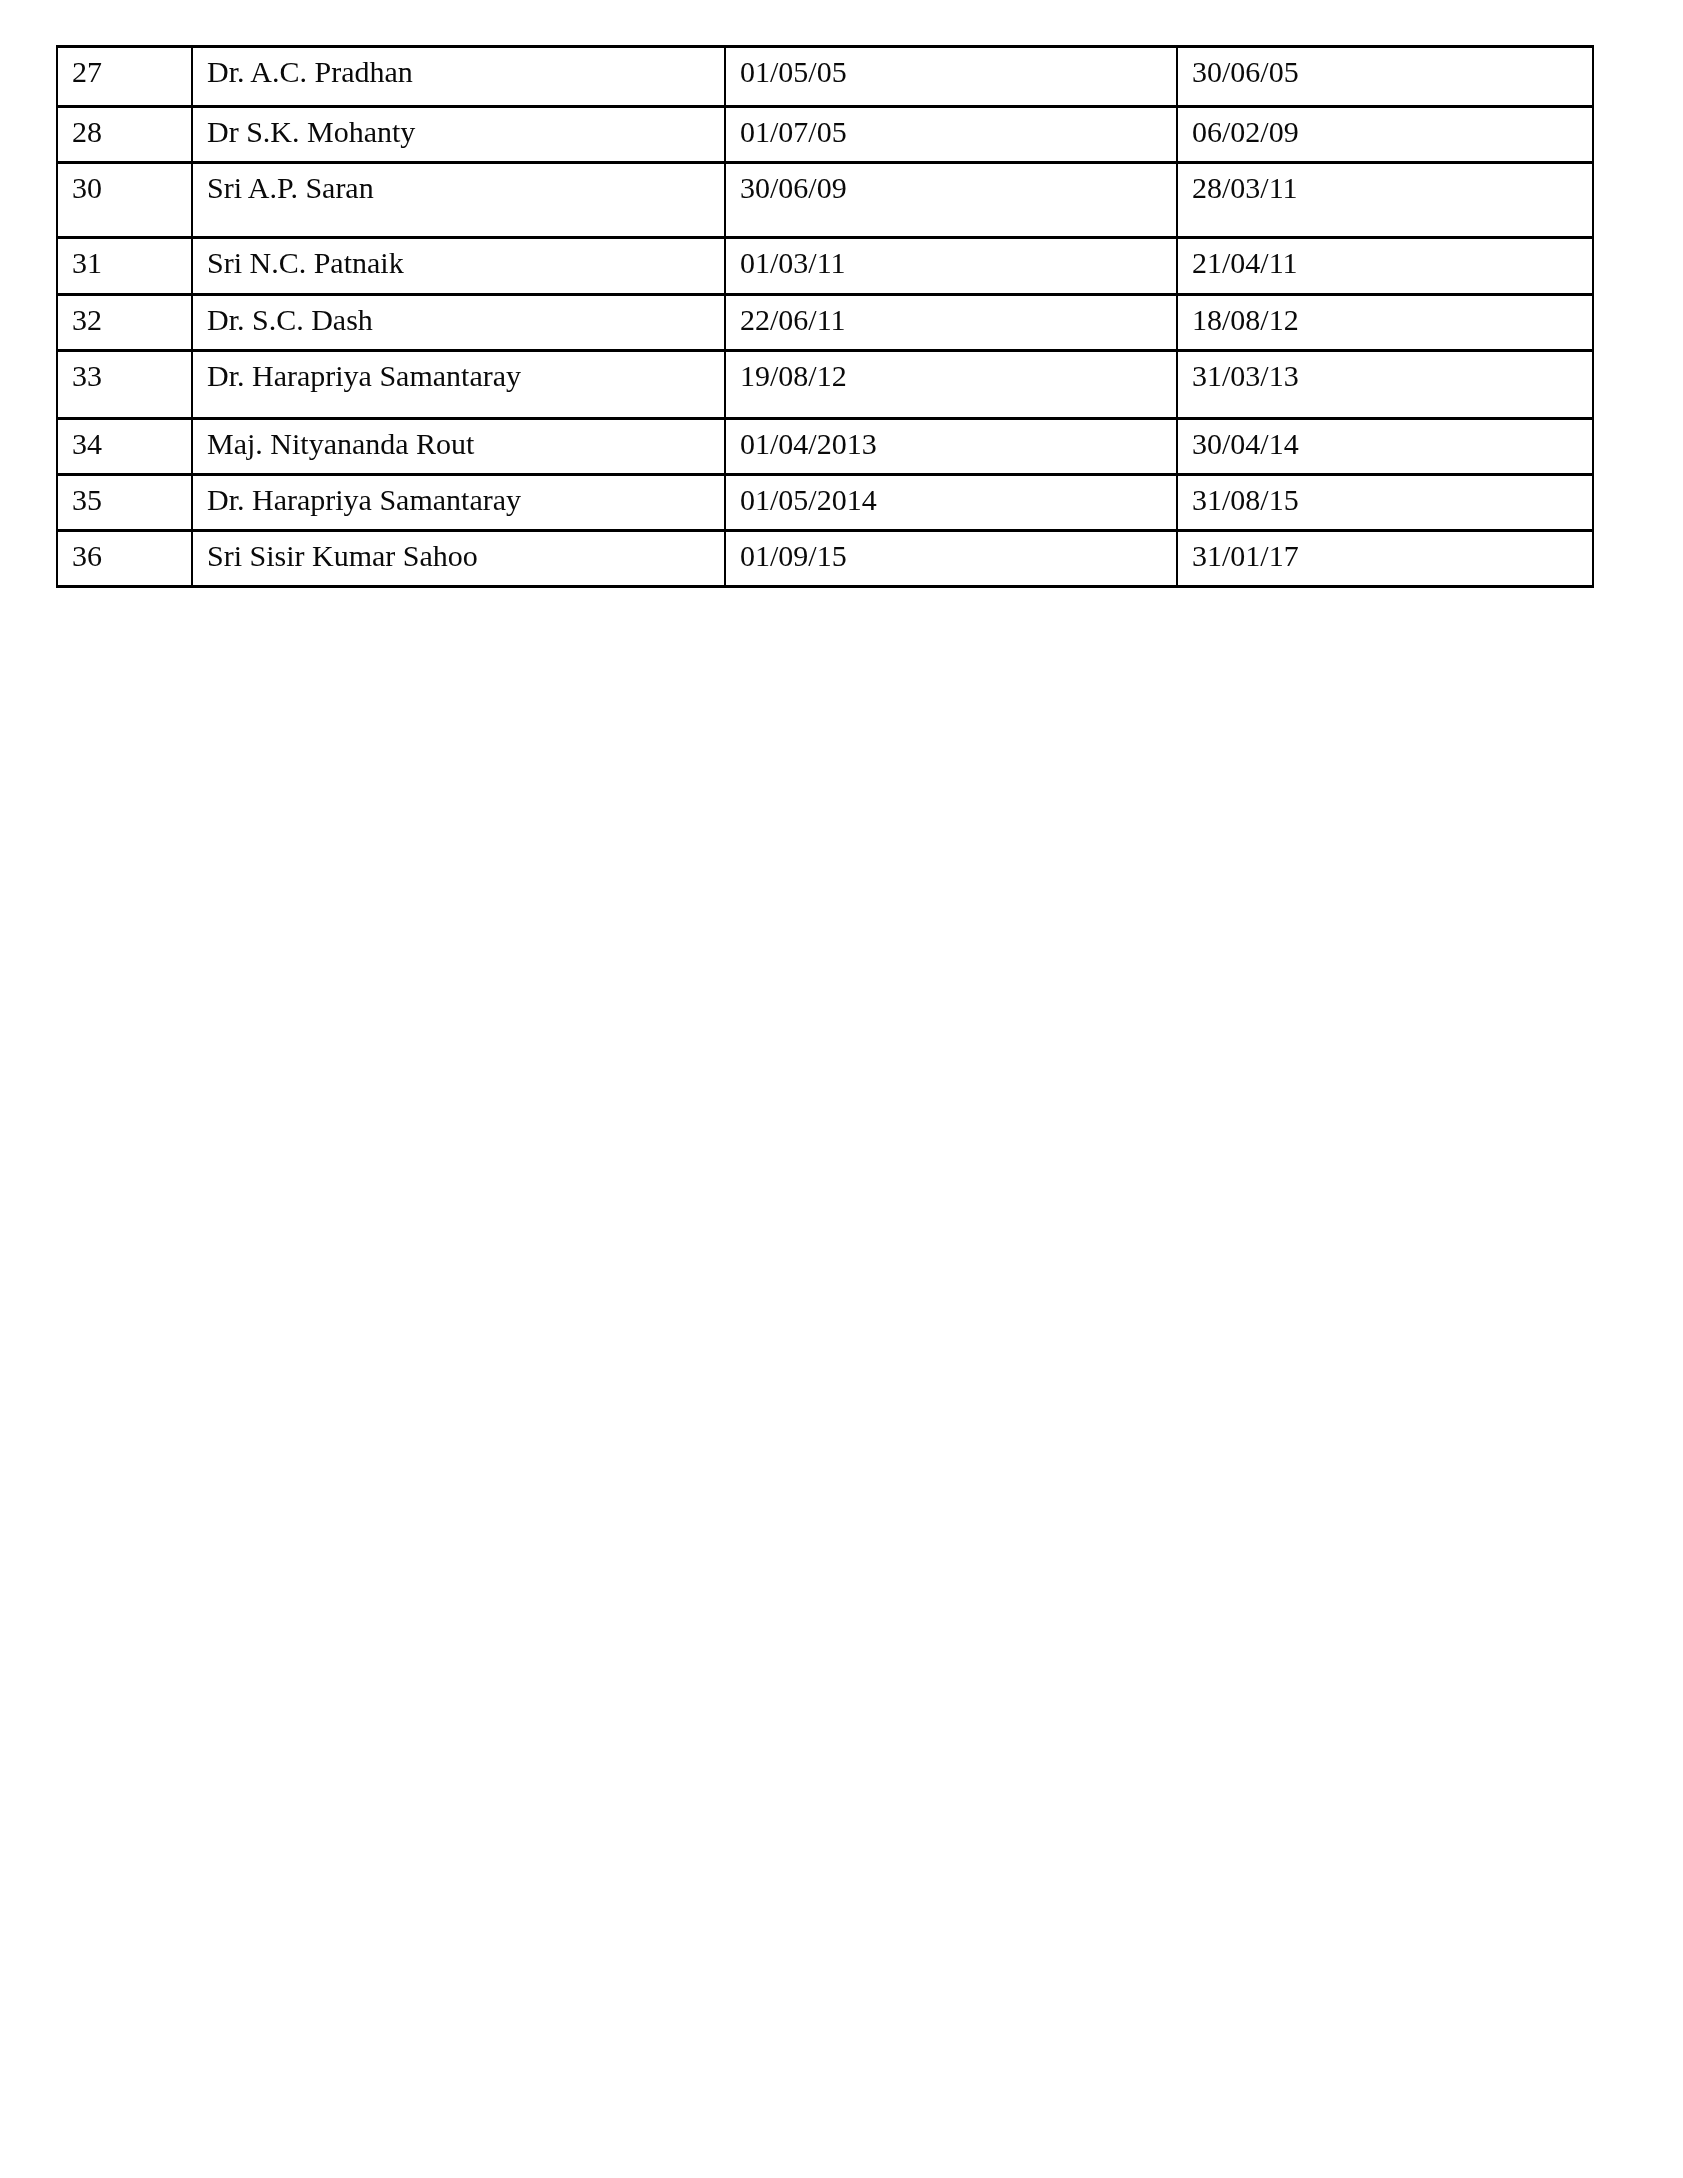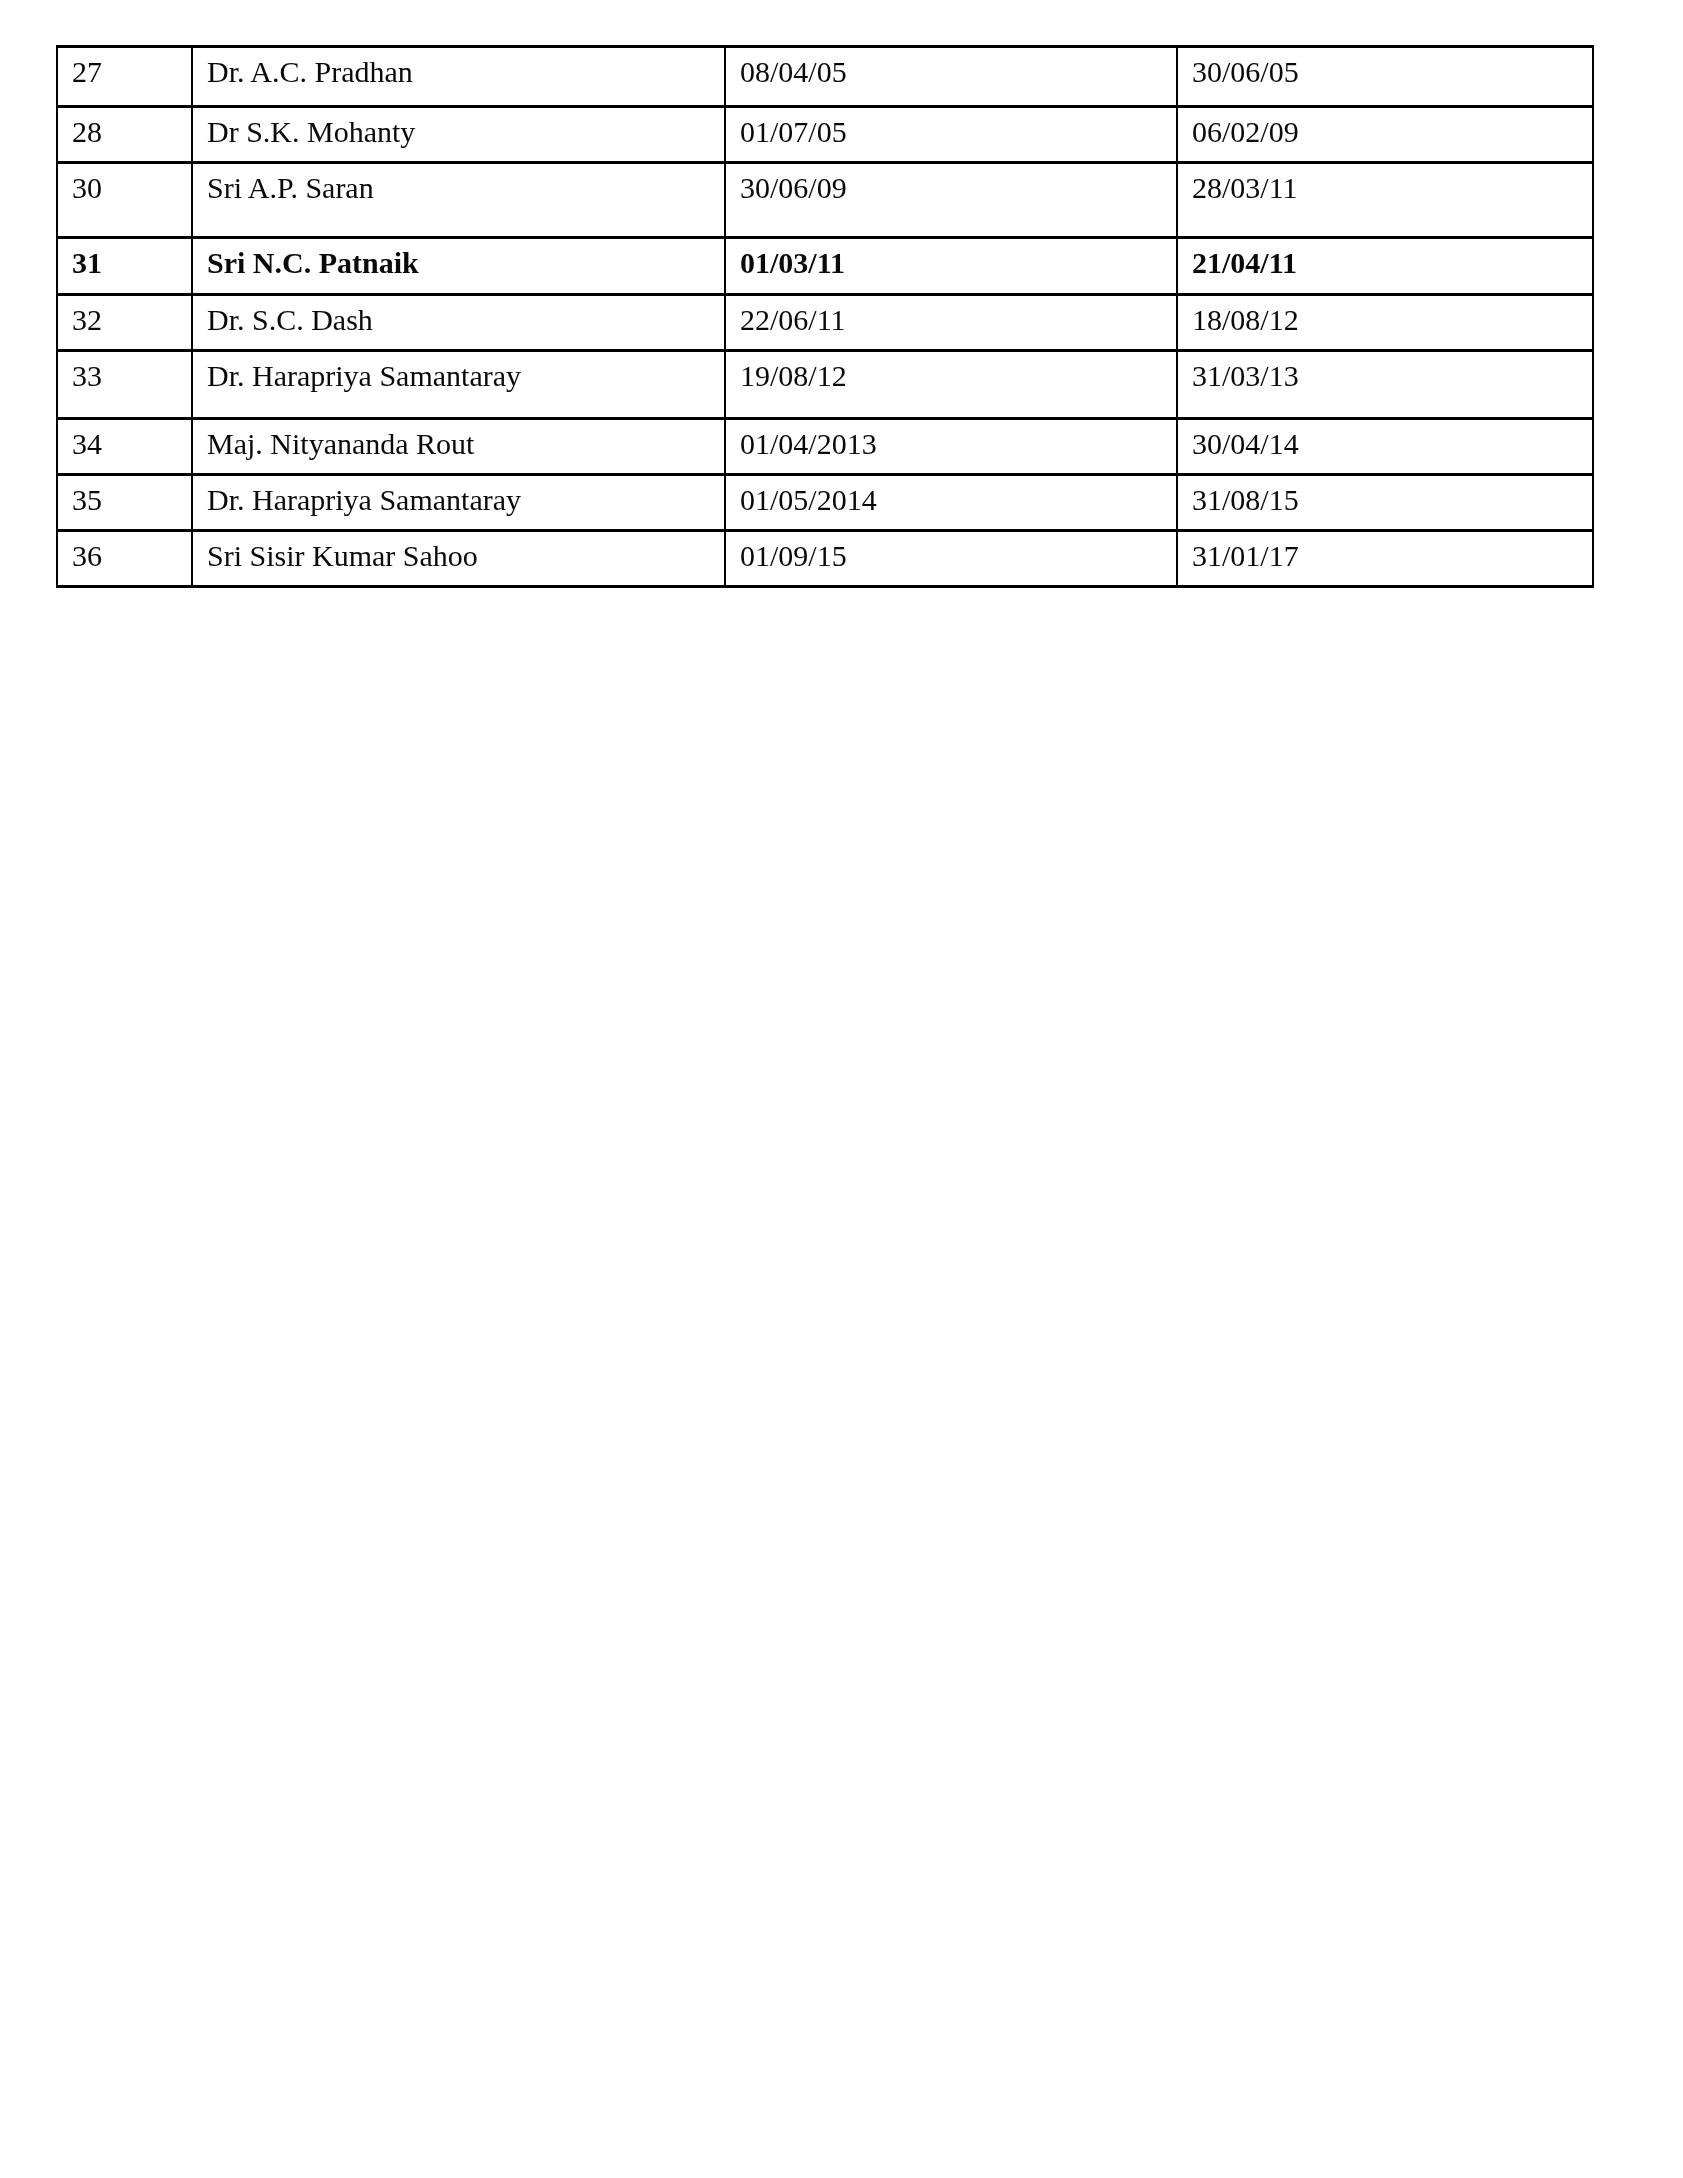--- a/index.html
+++ b/index.html
@@ -32,40 +32,40 @@
     border-bottom: 3px solid #000;
     vertical-align: top;
     padding: 7px 10px 4px 14px;
     overflow: hidden;
     white-space: nowrap;
   }
   tr.h62 { height: 60px; }
   tr.h57 { height: 56px; padding-left: 28px; }
   tr.h72 { height: 71px; }
   tr.h76 { height: 75px; margin-left: 28px; }
-  tr.h58 { height: 57px; font-weight: bold; }
+  tr.h58 { height: 57px; }
   tr.h56 { height: 68px; }
   tr.h70 { height: 69px; }
 </style>
 </head>
 <body>
 
 <div class="page">
   <table class="doc-table">
     <colgroup>
       <col style="width:135px">
       <col style="width:533px">
       <col style="width:452px">
       <col style="width:416px">
     </colgroup>
     <tbody>
       <tr class="h62">
         <td>27</td>
         <td>Dr. A.C. Pradhan</td>
-        <td>08/04/05</td>
+        <td>01/05/05</td>
         <td>30/06/05</td>
       </tr>
       <tr class="h57">
         <td>28</td>
         <td>Dr S.K. Mohanty</td>
         <td>01/07/05</td>
         <td>06/02/09</td>
       </tr>
       <tr class="h76">
         <td>30</td>

